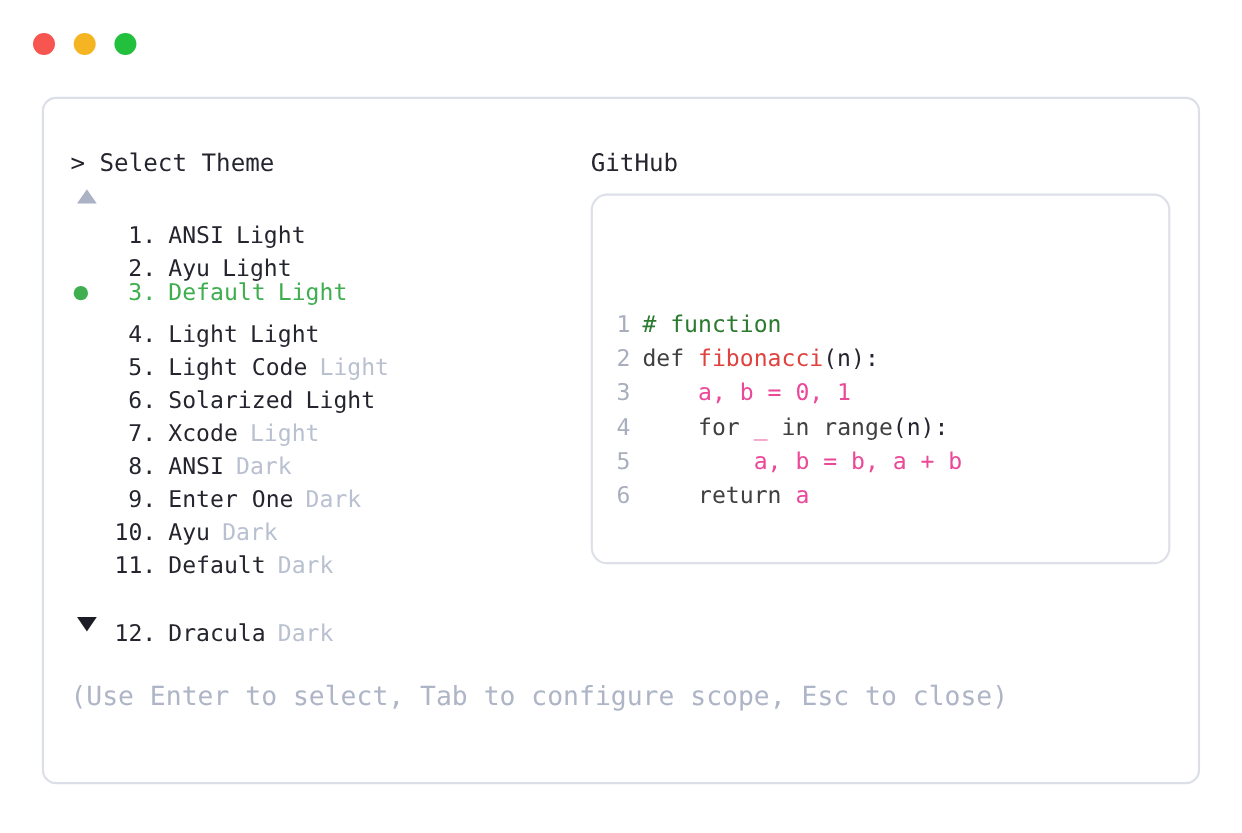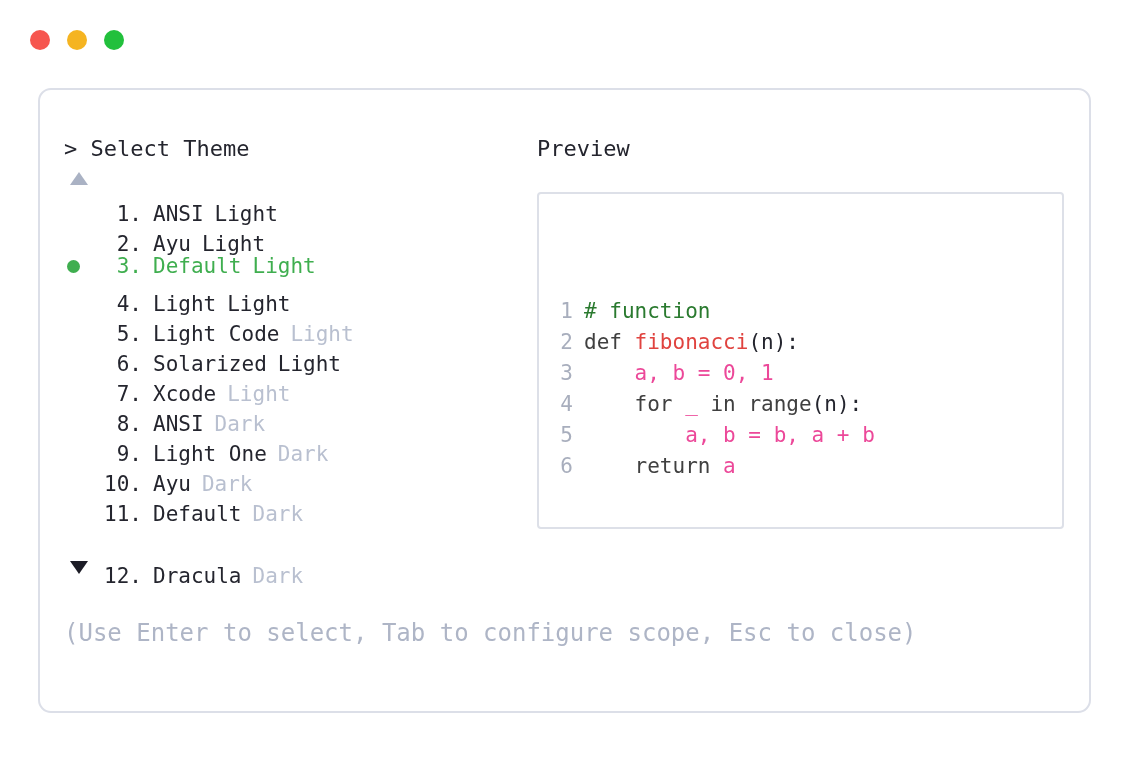--- a/index.html
+++ b/index.html
@@ -173,24 +173,23 @@
 
   
   .preview-box {
     position: absolute;
     left: 0px;
     top: 42px;
     width: 527px;
     height: 337px;
     box-sizing: border-box;
     border: 2px solid #dde0e8;
-    border-radius: 4px;
+    border-radius: 15px;
     background: #ffffff;
     overflow: hidden;
-    margin-top: 16px;
   }
   .code {
     position: absolute;
     left: 18px;
     top: 40px;
     font-size: 21px;
     line-height: 31px;
     white-space: pre;
   }
   .code-line { white-space: pre; height: 31px; }
@@ -229,33 +228,33 @@
 
         <div class="theme-list" id="theme-list">
             <div class="theme-row"><span class="bullet-cell"></span><span class="num-cell">1.</span><span class="name-cell" style="margin-left: 11px;">ANSI</span><span class="variant-cell">Light</span></div>
             <div class="theme-row"><span class="bullet-cell"></span><span class="num-cell">2.</span><span class="name-cell" style="margin-left: 11px;">Ayu</span><span class="variant-cell">Light</span></div>
             <div class="theme-row selected"><span class="bullet-cell"><span class="bullet"></span></span><span class="num-cell">3.</span><span class="name-cell" style="margin-left: 11px;">Default</span><span class="variant-cell">Light</span></div>
             <div class="theme-row"><span class="bullet-cell"></span><span class="num-cell">4.</span><span class="name-cell" style="margin-left: 11px;">Light</span><span class="variant-cell">Light</span></div>
             <div class="theme-row"><span class="bullet-cell"></span><span class="num-cell">5.</span><span class="name-cell" style="margin-left: 11px;">Light Code</span><span class="variant-cell variant-muted">Light</span></div>
             <div class="theme-row"><span class="bullet-cell"></span><span class="num-cell">6.</span><span class="name-cell" style="margin-left: 11px;">Solarized</span><span class="variant-cell">Light</span></div>
             <div class="theme-row"><span class="bullet-cell"></span><span class="num-cell">7.</span><span class="name-cell" style="margin-left: 11px;">Xcode</span><span class="variant-cell variant-muted">Light</span></div>
             <div class="theme-row"><span class="bullet-cell"></span><span class="num-cell">8.</span><span class="name-cell" style="margin-left: 11px;">ANSI</span><span class="variant-cell variant-muted">Dark</span></div>
-            <div class="theme-row"><span class="bullet-cell"></span><span class="num-cell">9.</span><span class="name-cell" style="margin-left: 11px;">Light One</span><span class="variant-cell variant-muted">Dark</span></div>
+            <div class="theme-row"><span class="bullet-cell"></span><span class="num-cell">9.</span><span class="name-cell" style="margin-left: 11px;">Enter One</span><span class="variant-cell variant-muted">Dark</span></div>
             <div class="theme-row"><span class="bullet-cell"></span><span class="num-cell">10.</span><span class="name-cell" style="margin-left: 11px;">Ayu</span><span class="variant-cell variant-muted">Dark</span></div>
             <div class="theme-row"><span class="bullet-cell"></span><span class="num-cell">11.</span><span class="name-cell" style="margin-left: 11px;">Default</span><span class="variant-cell variant-muted">Dark</span></div>
             <div class="theme-row"><span class="bullet-cell"></span><span class="num-cell">12.</span><span class="name-cell" style="margin-left: 11px; margin-top: 40px;">Dracula</span><span class="variant-cell variant-muted">Dark</span></div>
           </div>
 
         <div class="arrow arrow-down"></div>
       </div>
 
       <div class="hint">(Use Enter to select, Tab to configure scope, Esc to close)</div>
 
       <div class="right-col">
-        <div class="section-title">Preview</div>
+        <div class="section-title">GitHub</div>
 
         <div class="preview-box">
           <div class="code">
             <div id="code-lines"><div class="code-line"><span class="ln">1</span><span class="tok-comment"># function</span></div><div class="code-line"><span class="ln">2</span><span class="tok-keyword">def </span><span class="tok-func">fibonacci</span><span class="tok-punct">(n):</span></div><div class="code-line"><span class="ln">3</span><span class="tok-plain">    a, b = 0, 1</span></div><div class="code-line"><span class="ln">4</span><span class="tok-plain">    </span><span class="tok-keyword">for</span><span class="tok-plain"> _ </span><span class="tok-keyword">in</span><span class="tok-plain"> </span><span class="tok-keyword">range</span><span class="tok-punct">(n):</span></div><div class="code-line"><span class="ln">5</span><span class="tok-plain">        a, b = b, a + b</span></div><div class="code-line"><span class="ln">6</span><span class="tok-plain">    </span><span class="tok-keyword">return</span><span class="tok-plain"> a</span></div></div>
             
           </div>
         </div>
       </div>
 
     </div>

